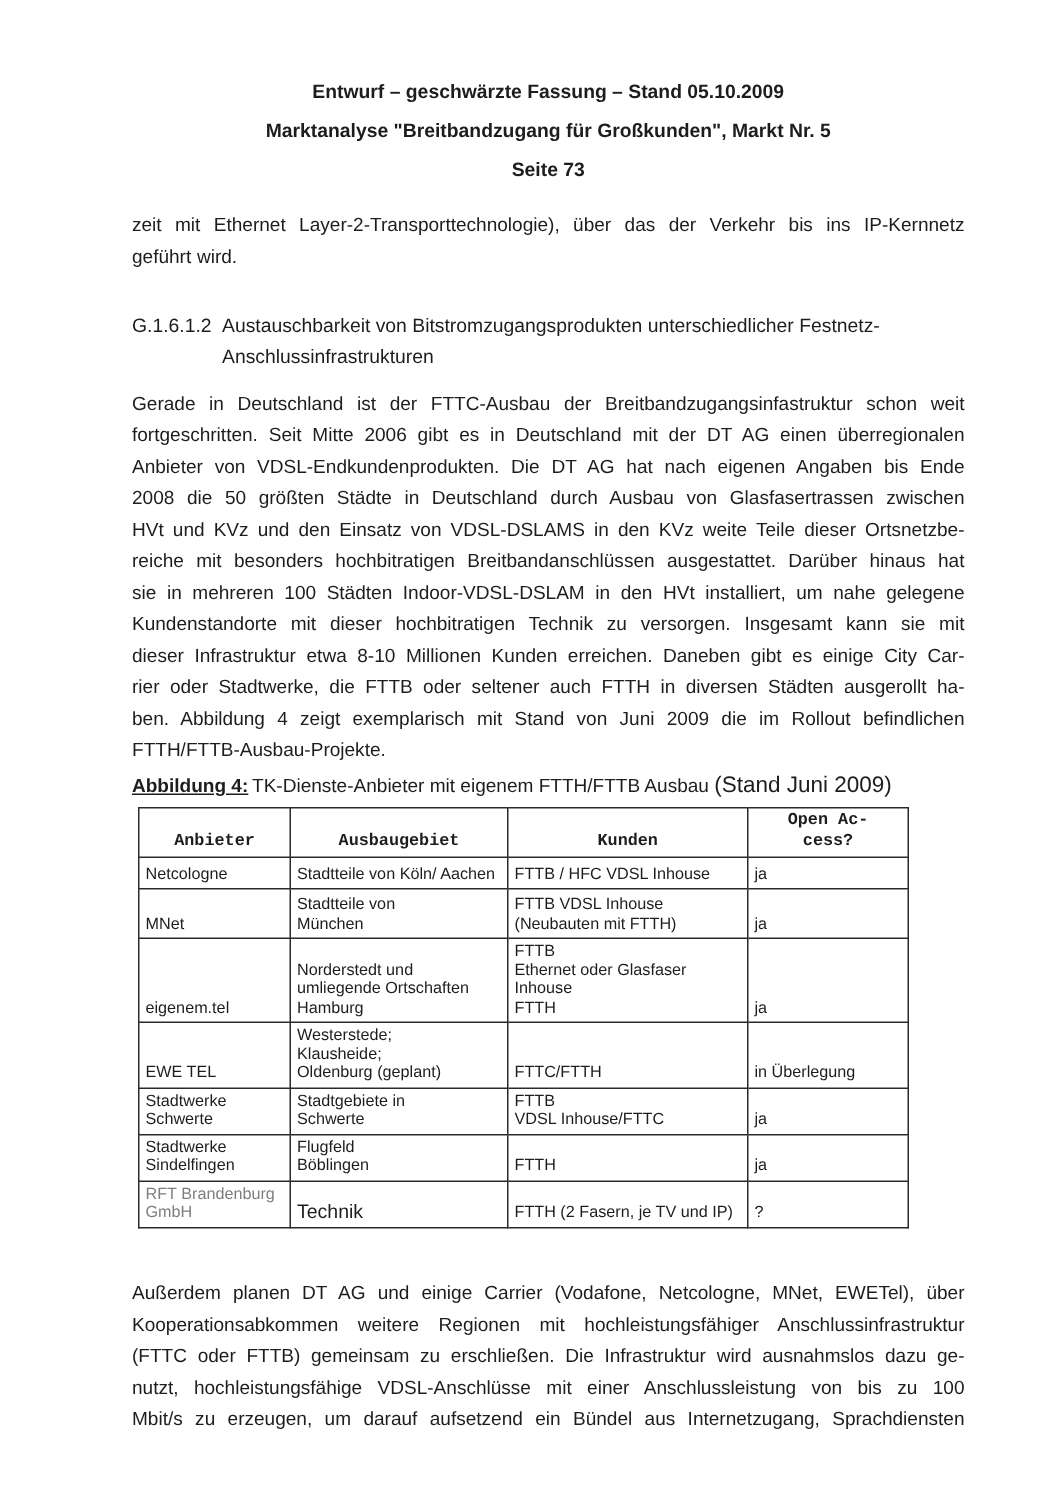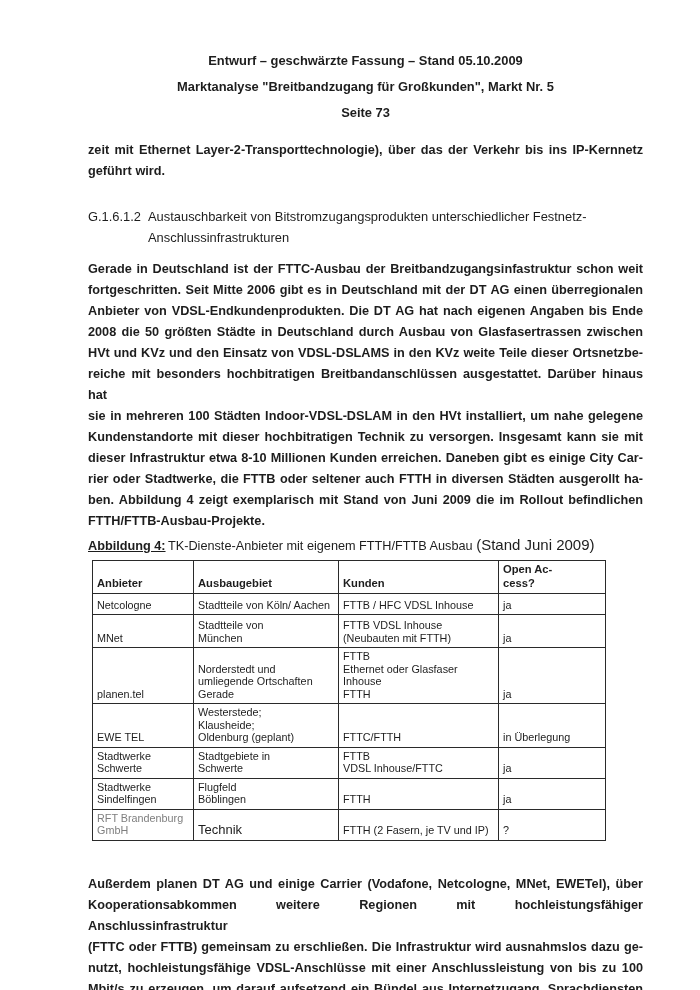--- a/index.html
+++ b/index.html
@@ -3,39 +3,39 @@
 <meta charset="utf-8">
 <style>
   * { margin: 0; padding: 0; box-sizing: border-box; }
   html, body { width: 700px; height: 990px; background: #ffffff; overflow: hidden; }
   body { font-family: "Liberation Sans", sans-serif; color: #1d1d1d; }
   .page { width: 700px; height: 990px; padding: 48px 57px 0 88px; }
 
   .doc-header { text-align: center; font-weight: bold; font-size: 12.9px; line-height: 26px; }
 
   .par { font-size: 12.7px; line-height: 21px; }
-  .jline { text-align: justify; text-align-last: justify; word-spacing: 0.02em; font-weight: bold; }
+  .jline { text-align: justify; text-align-last: justify; word-spacing: 0.02em; }
   .jline.last { text-align-last: left; }
 
   .intro { margin-top: 14px; }
 
   .sec-heading { display: flex; margin-top: 24px; font-size: 12.9px; line-height: 21px; }
   .sec-num { flex: 0 0 60px; }
 
   .main-par { margin-top: 11px; }
 
   .fig-caption { margin-top: 4px; font-size: 12.7px; line-height: 18px; }
   .cap-label { font-weight: bold; display: inline-block; width: 80px; text-decoration: underline; }
   .cap-suffix { font-size: 15px; }
 
   table.fig-table { border-collapse: collapse; table-layout: fixed; width: 513px;
     margin: 5px 0 0 4px; font-size: 10.8px; line-height: 12.5px; color: #1d1d1d; }
   .fig-table th, .fig-table td { border: 1px solid #2a2a2a; vertical-align: bottom;
     padding: 2px 4px 3px 4px; white-space: pre-line; overflow: hidden; text-align: left; }
-  .fig-table th { font-weight: bold; font-size: 11.2px; line-height: 13.5px; }
+  .fig-table th { text-align: center; font-weight: bold; font-size: 11.2px; line-height: 13.5px; font-family: Liberation Mono, monospace; }
   tr.h-row { height: 32px; }
   tr.r1 { height: 21px; } tr.r2 { height: 33px; } tr.r3 { height: 36px; }
   tr.r4 { height: 38px; } tr.r5 { height: 30px; } tr.r6 { height: 30px; } tr.r7 { height: 30px; }
   .muted { color: #7e7e7e; }
   .big { font-size: 13px; }
 
   .closing { margin-top: 33px; }
 </style>
 </head>
 <body>
@@ -106,24 +106,24 @@
       </tr>
       <tr class="r2">
         <td>MNet</td>
         <td>Stadtteile von
 München</td>
         <td>FTTB VDSL Inhouse
 (Neubauten mit FTTH)</td>
         <td>ja</td>
       </tr>
       <tr class="r3">
-        <td>planen.tel</td>
+        <td>eigenem.tel</td>
         <td>Norderstedt und
 umliegende Ortschaften
-Gerade</td>
+Hamburg</td>
         <td>FTTB
 Ethernet oder Glasfaser Inhouse
 FTTH</td>
         <td>ja</td>
       </tr>
       <tr class="r4">
         <td>EWE TEL</td>
         <td>Westerstede;
 Klausheide;
 Oldenburg (geplant)</td>

